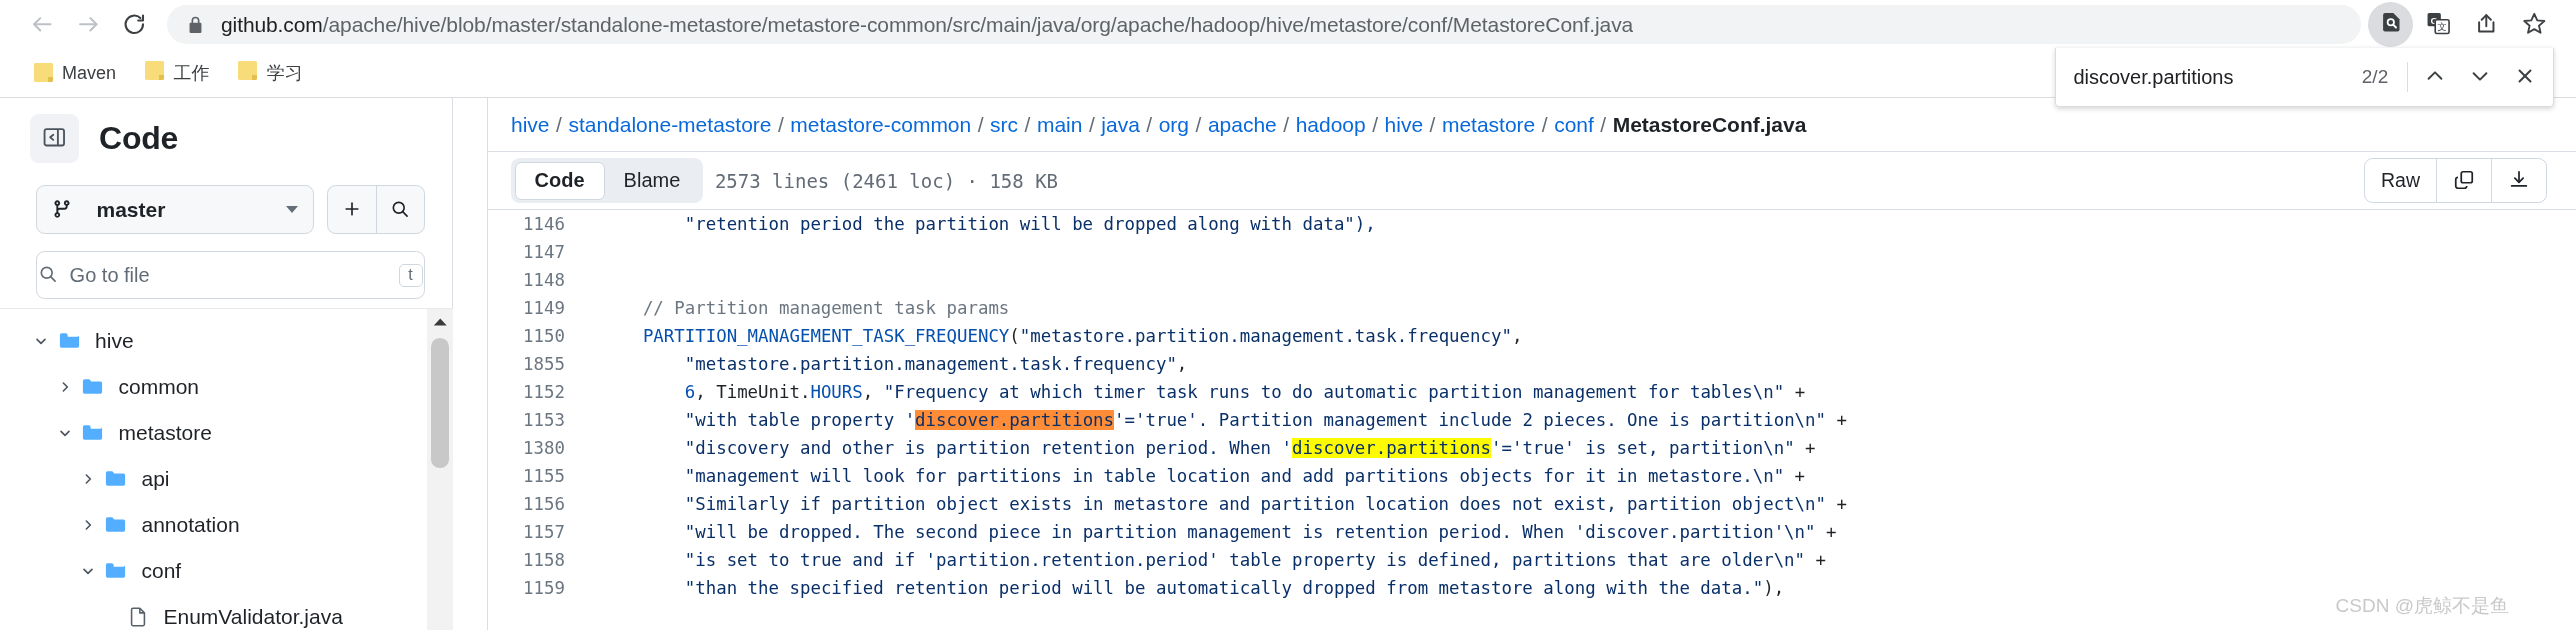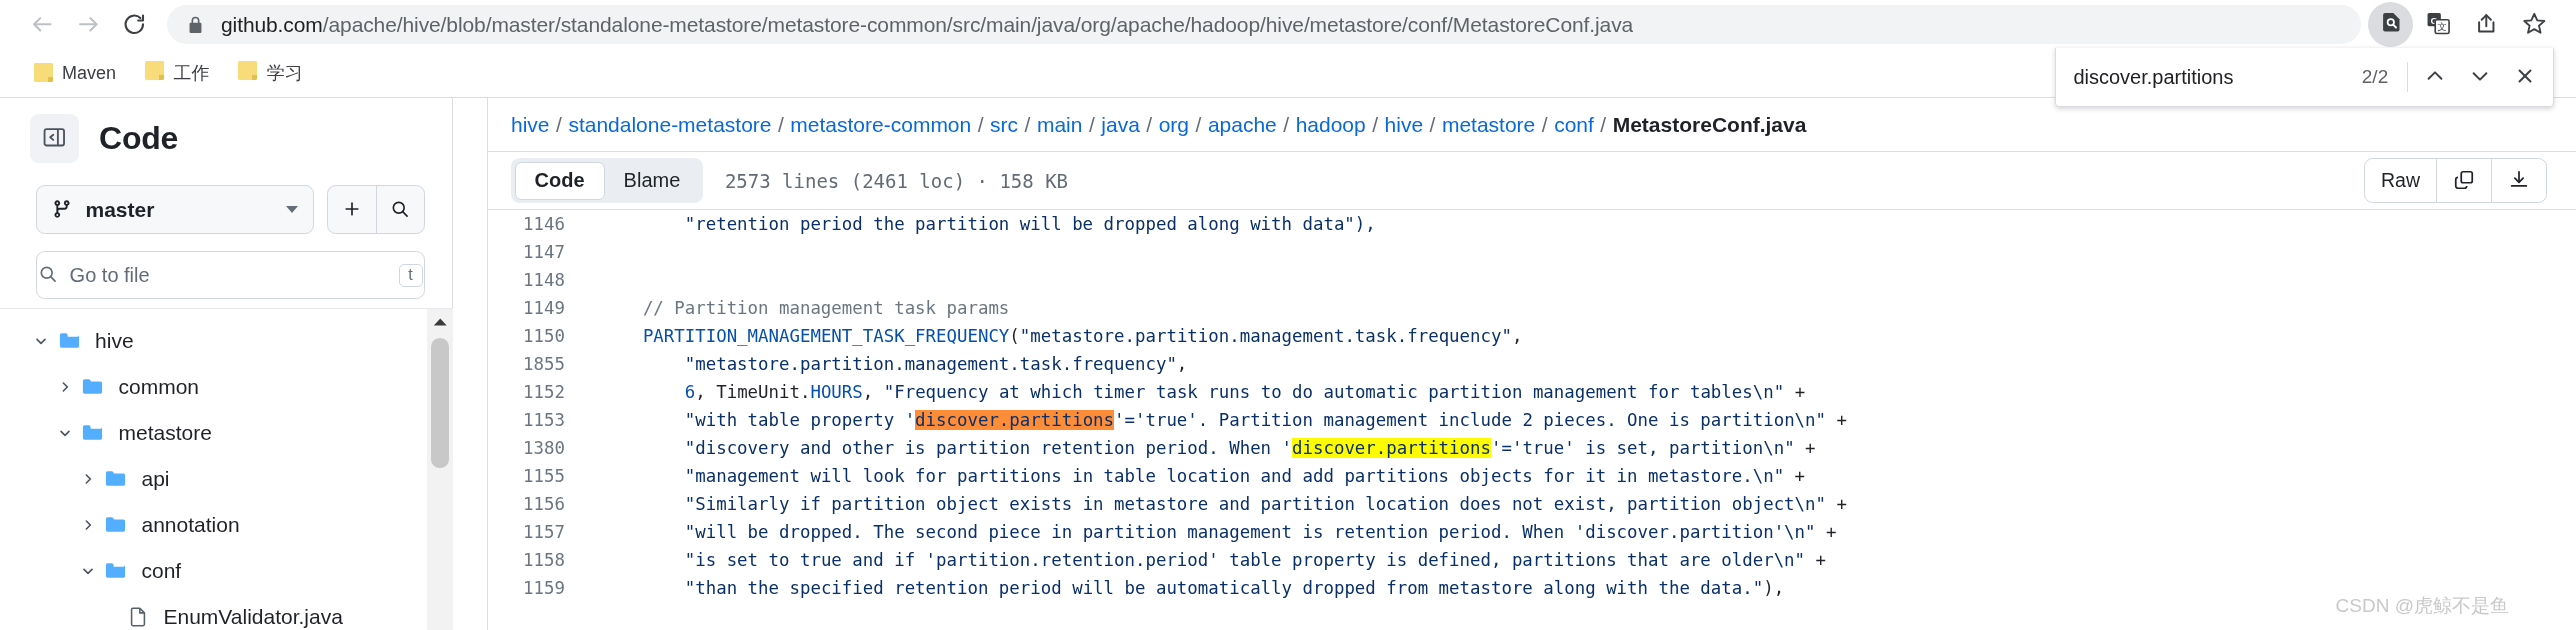--- a/index.html
+++ b/index.html
@@ -104,21 +104,21 @@
   .sidebar-head { display: flex; align-items: center; padding: 16px 22px 0 30px; gap: 20px; }
   .panel-toggle {
     width: 49px; height: 49px; border-radius: 8.7px; background: #f0f2f5;
     display: flex; align-items: center; justify-content: center;
   }
   .code-title { font-size: 32px; font-weight: 600; color: #1f2328; letter-spacing: -0.2px;}
 
   .branch-row { display: flex; align-items: center; gap: 13px; padding: 22px 27.5px 0 36px; }
   .branch-select {
     flex: 1; height: 49px; border: 0.7px solid #d0d7de; border-radius: 8.7px;
-    background: #f6f8fa; display: flex; align-items: center; padding: 0 14.5px; gap: 14px;
+    background: #f6f8fa; display: flex; align-items: center; padding: 0 14.5px; gap: 25px;
   }
   .branch-name { font-size: 21px; color: #1f2328; font-weight: 600; flex: 1; }
   .caret { width: 0; height: 0; border-left: 6.5px solid transparent; border-right: 6.5px solid transparent; border-top: 7.2px solid #656d76; }
   .icon-group { display: flex; height: 49px; border: 0.7px solid #d0d7de; border-radius: 8.7px; background: #f6f8fa; overflow: hidden; }
   .icon-group > div { width: 48px; display: flex; align-items: center; justify-content: center; }
   .icon-group > div + div { border-left: 0.7px solid #d0d7de; }
 
   .file-search {
     margin: 17.4px 27.5px 0 36px; height: 48px; border: 0.7px solid #d0d7de;
     border-radius: 8.7px; display: flex; align-items: center; padding: 0 1px; gap: 11.6px;
@@ -172,21 +172,21 @@
   }
   .seg {
     display: flex; background: #eaeef2; border-radius: 8.7px; padding: 3.6px; height: 45px; align-items: center;
   }
   .seg-item {
     padding: 0 19px; height: 38px; display: flex; align-items: center;
     font-size: 20px; color: #1f2328; border-radius: 6.5px;
   }
   .seg-item.active { background: #ffffff; border: 0.7px solid #d0d7de; font-weight: 600; }
   .file-meta {
-    margin-left: 22px; font-size: 19px; color: #636c76;
+    margin-left: 12px; font-size: 19px; color: #636c76;
     font-family: "DejaVu Sans Mono", monospace;
   }
   .toolbar-spacer { flex: 1; }
   .btn-group { display: flex; height: 45px; border: 0.7px solid #d0d7de; border-radius: 8.7px; overflow: hidden; background:#fff;}
   .btn-group > div { display: flex; align-items: center; justify-content: center; padding: 0 16px; }
   .btn-group > div + div { border-left: 0.7px solid #d0d7de; }
   .raw-label { font-size: 19.5px; color: #1f2328; }
 
   
   .code-area {

